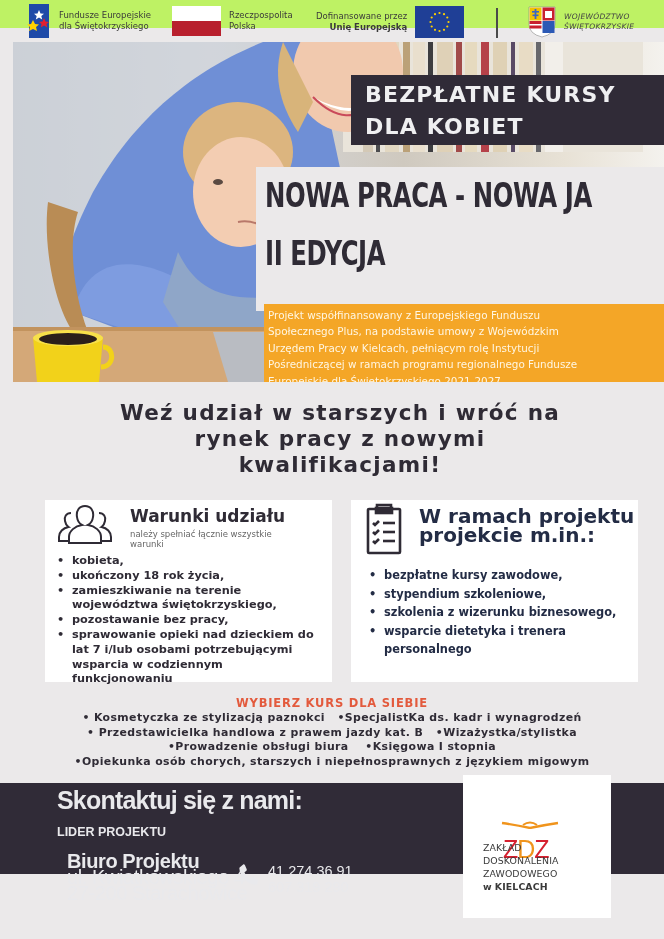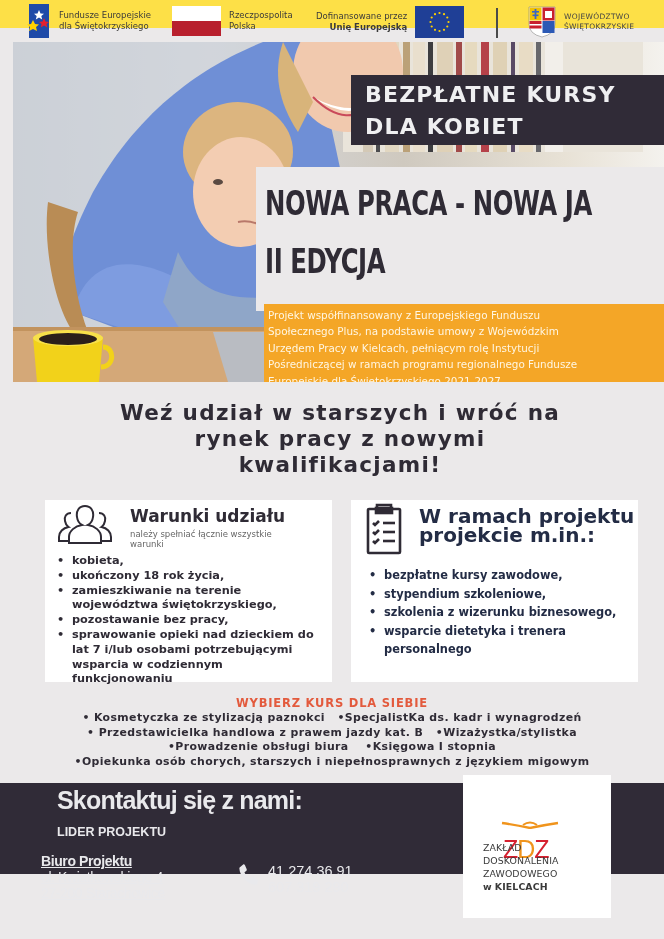--- a/index.html
+++ b/index.html
@@ -1,38 +1,38 @@
 <!DOCTYPE html>
 <html><head>
 <meta charset="utf-8">
 <style>
   * { box-sizing: border-box; margin: 0; padding: 0; }
   html, body { width: 664px; height: 939px; background: #ebe9ea; overflow: hidden; }
   body { position: relative; font-family: "DejaVu Sans", sans-serif; color: #2f2b35; }
 
   
-  .logos { position: absolute; left: 0; top: 0; width: 664px; height: 28px; background: #fde047; }
+  .logos { position: absolute; left: 0; top: 0; width: 664px; height: 28px; background: #bef264; }
   .logo { position: absolute; top: 4px; display: flex; align-items: center; }
   .logo-text { font-size: 8.5px; line-height: 11px; color: #3a3a3a; font-family: "DejaVu Sans", sans-serif; }
   .fe-mark { width: 24px; height: 34px; position: relative; margin-right: 8px; }
   .pl-flag { width: 49px; height: 30px; margin-right: 8px; display: flex; flex-direction: column; }
   .pl-flag .w { flex: 1; background: #ffffff; }
   .pl-flag .r { flex: 1; background: #b8202e; }
   .eu-flag { width: 49px; height: 32px; background: #1f3f96; position: relative; }
   .divider { position: absolute; left: 496px; top: 8px; width: 2px; height: 30px; background: #4a4a4a; }
   .swk-crest { width: 28px; height: 32px; margin-right: 8px; position: relative; }
-  .swk-text { font-size: 7.5px; line-height: 10px; letter-spacing: 0.3px; color: #444; }
+  .swk-text { font-size: 7.5px; line-height: 10px; letter-spacing: 0.3px; color: #444; font-style: italic; }
 
   
   .hero { position: absolute; left: 13px; top: 42px; width: 651px; height: 340px; overflow: hidden;
           background: linear-gradient(90deg, #c7cbd2 0%, #d6d8dd 30%, #cfc9bf 60%, #e8e2d6 85%, #f4f2ee 100%); }
   .photo-shape { position: absolute; }
   .banner-dark { position: absolute; left: 351px; top: 75px; width: 313px; height: 70px; background: #302b37; padding: 4px 0 0 14px; }
   .banner-dark div { color: #efeff1; font-family: "DejaVu Sans", sans-serif; font-weight: bold; font-size: 22px; letter-spacing: 1.2px; line-height: 32px; }
-  .banner-light { position: absolute; left: 256px; top: 167px; width: 408px; height: 144px; background: #ebe9ea; padding: 8px 0 0 9px; }
+  .banner-light { position: absolute; left: 256px; top: 167px; width: 408px; height: 144px; background: #ebe9ea; padding: 0 0 0 9px; }
   .banner-light div { font-family: "DejaVu Sans Condensed", "DejaVu Sans", sans-serif; font-weight: bold; font-size: 33px; line-height: 58px; color: #2f2b35; letter-spacing: -0.5px; transform: scaleX(0.82); transform-origin: left center; white-space: nowrap; }
   .banner-orange { position: absolute; left: 264px; top: 296px; width: 400px; height: 86px; background: #f4a627; padding: 3px 0 0 4px; }
   .banner-orange p { color: #fff6e2; font-size: 10.4px; line-height: 16.4px; font-family: "DejaVu Sans", sans-serif; }
 
   
   .tagline { position: absolute; left: 40px; top: 400px; width: 600px; text-align: center; font-weight: bold; font-size: 21.5px; line-height: 26px; letter-spacing: 1.3px; color: #2f2b35; }
 
   
   .card { position: absolute; top: 500px; background: #ffffff; }
   .card-left { left: 45px; width: 287px; height: 182px; }
@@ -48,21 +48,21 @@
 
   
   .courses { position: absolute; left: 20px; top: 696px; width: 624px; text-align: center; }
   .courses-title { color: #e35a3d; font-weight: bold; font-size: 11.5px; letter-spacing: 0.8px; line-height: 15px; }
   .courses-line { font-weight: bold; font-size: 10.9px; line-height: 14.5px; letter-spacing: 0.4px; color: #2f2b35; white-space: pre; }
 
   
   .contact { position: absolute; left: 0; top: 783px; width: 664px; height: 91px; background: #302b37; }
   .contact-heading { position: absolute; left: 57px; top: 3px; color: #e9e9ec; font-family: "Liberation Sans", sans-serif; font-weight: bold; font-size: 25px; letter-spacing: -0.8px; }
   .lider { position: absolute; left: 57px; top: 42px; color: #e9e9ec; font-family: "Liberation Sans", sans-serif; font-weight: bold; font-size: 12.5px; }
-  .addr { position: absolute; left: 41px; top: 70px; color: #e9e9ec; font-family: "Liberation Sans", sans-serif; font-size: 14px; line-height: 16px; letter-spacing: -0.4px; text-decoration: underline; }
+  .addr { position: absolute; left: 67px; top: 70px; color: #e9e9ec; font-family: "Liberation Sans", sans-serif; font-size: 20px; line-height: 16px; letter-spacing: -0.4px; }
   .addr .b { font-weight: bold; }
   .phone-icon { position: absolute; left: 236px; top: 79px; width: 26px; height: 26px; }
   .phones { position: absolute; left: 268px; top: 80px; color: #e9e9ec; font-family: "Liberation Sans", sans-serif; font-size: 14.5px; line-height: 16px; }
 
   .zdz { position: absolute; left: 463px; top: 775px; width: 148px; height: 143px; background: #ffffff; }
   .zdz-mark { position: absolute; left: 40px; top: 12px; font-family: Liberation Sans, sans-serif; font-size: 25px; font-weight: normal; letter-spacing: -1px; margin-top: 48px; }
   .zdz-mark .o { color: #f0941c; }
   .zdz-mark .r { color: #d6202f; }
   .zdz-book { position: absolute; left: 38px; top: 44px; width: 58px; height: 10px; }
   .zdz-text { position: absolute; left: 20px; top: 66px; font-size: 9.4px; line-height: 13px; color: #3a3a3a; letter-spacing: 0.1px; }

